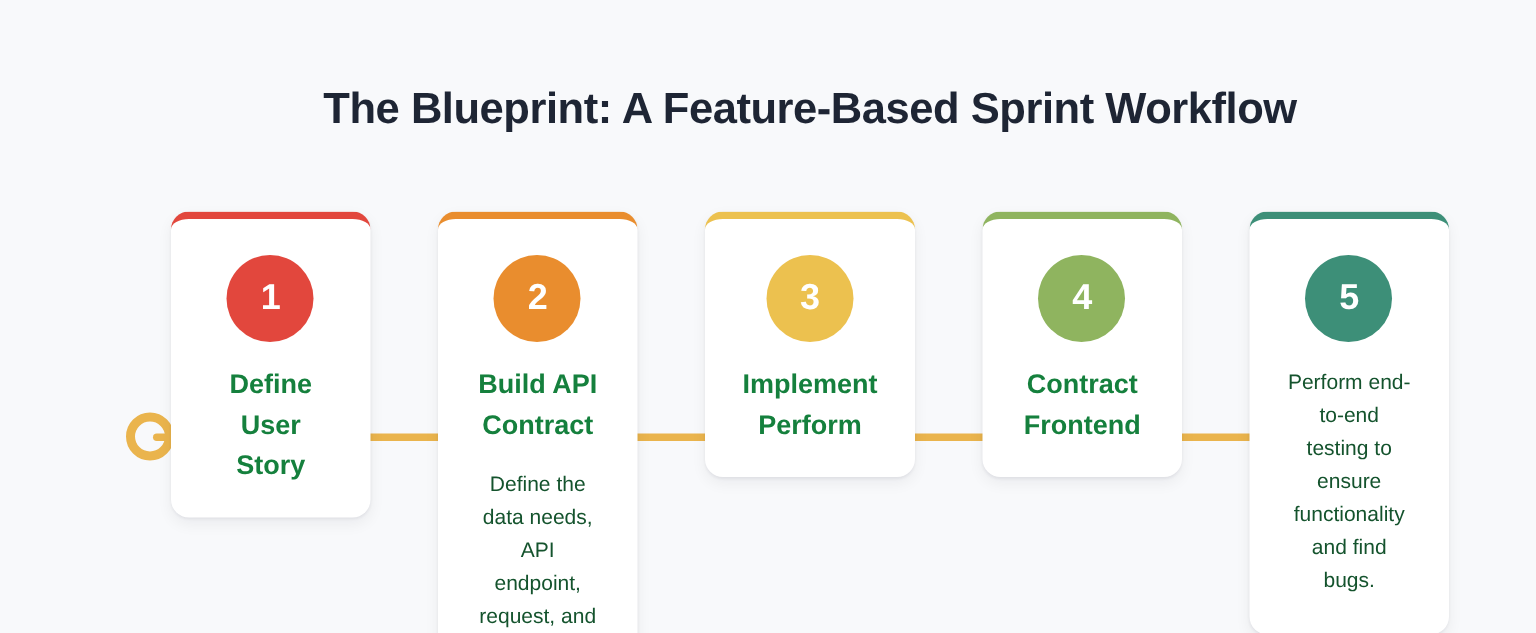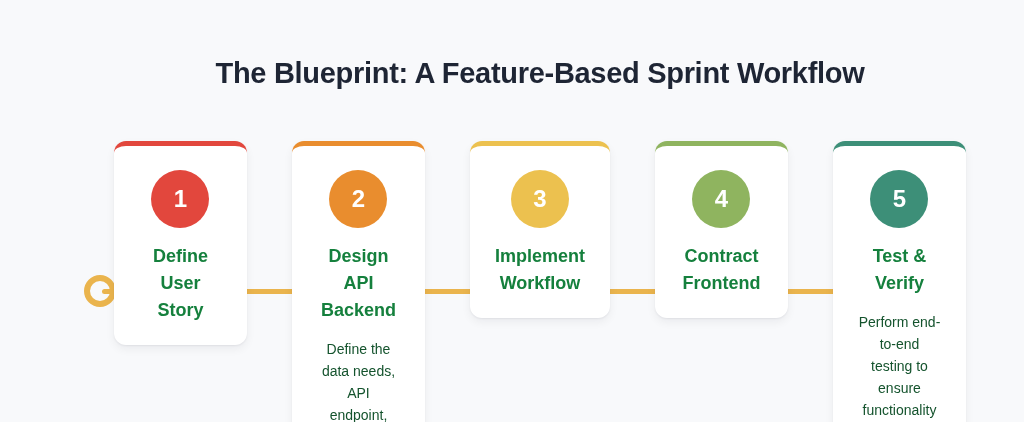--- a/index.html
+++ b/index.html
@@ -110,39 +110,38 @@
     <div class="step-circle" style="background: rgb(226, 71, 61);">
       <span class="step-number">1</span>
     </div>
     <h3 class="card-title">Define User Story</h3>
   </div>
 
   <div class="card" style="border-top-color: rgb(233, 141, 46);">
     <div class="step-circle" style="background: rgb(233, 141, 46);">
       <span class="step-number">2</span>
     </div>
-    <h3 class="card-title">Design API Backend</h3>
+    <h3 class="card-title">Build API Contract</h3>
     <p class="card-desc">Define the data needs, API endpoint, request, and response before coding begins.</p>
   </div>
 
   <div class="card" style="border-top-color: rgb(236, 193, 79);">
     <div class="step-circle" style="background: rgb(236, 193, 79);">
       <span class="step-number">3</span>
     </div>
-    <h3 class="card-title">Implement Workflow</h3>
+    <h3 class="card-title">Implement Perform</h3>
   </div>
 
   <div class="card" style="border-top-color: rgb(143, 180, 95);">
     <div class="step-circle" style="background: rgb(143, 180, 95);">
       <span class="step-number">4</span>
     </div>
     <h3 class="card-title">Contract Frontend</h3>
   </div>
 
   <div class="card" style="border-top-color: rgb(61, 143, 120);">
     <div class="step-circle" style="background: rgb(61, 143, 120);">
       <span class="step-number">5</span>
     </div>
-    <h3 class="card-title">Test &amp; Verify</h3>
     <p class="card-desc">Perform end-to-end testing to ensure functionality and find bugs.</p>
   </div>
 </div>
 </div>
 
 </body></html>

